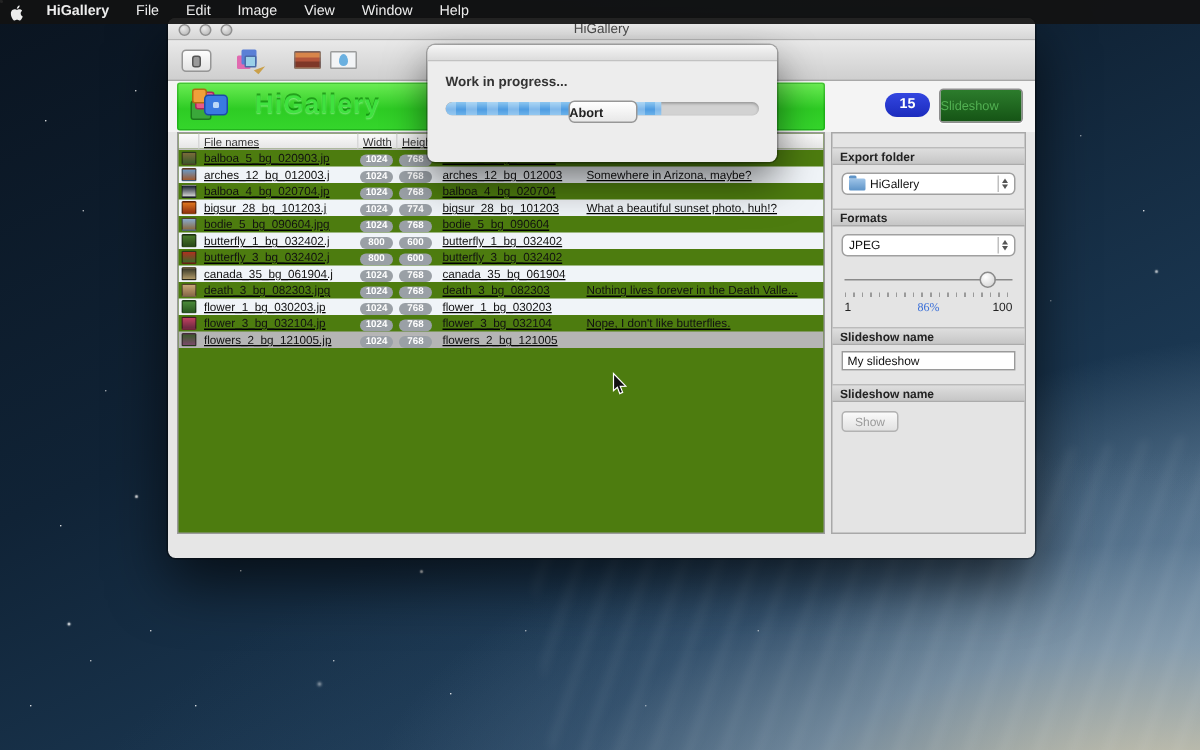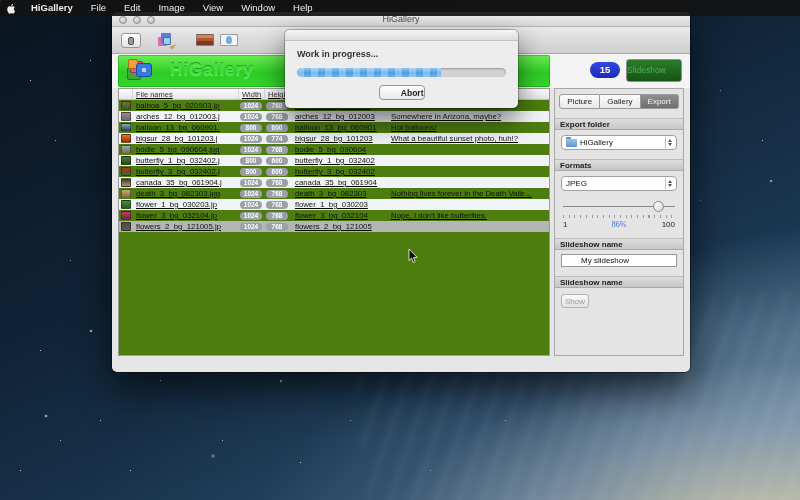--- a/index.html
+++ b/index.html
@@ -123,38 +123,38 @@
   .slider .track { position:absolute; top:5px; left:0; right:0; height:1px; background:#8a8a8a; }
   .slider .thumbp { position:absolute; top:0; width:11px; height:11px; border-radius:50%;
     background:radial-gradient(circle at 35% 30%, #ffffff, #cfcfcf); border:1px solid #8a8a8a; }
   .ticks { margin:2px 8px 0 8px; height:3px;
     background:repeating-linear-gradient(90deg, #9a9a9a 0 1px, rgba(0,0,0,0) 1px 5.7px); }
   .slider-labels { display:flex; margin:2px 8px 0 8px; color:#222; }
   .slider-labels .minl { flex:1; text-align:left; }
   .slider-labels .curl { flex:1; text-align:center; color:#3a6fd8;font-family:Liberation Serif, serif; }
   .slider-labels .maxl { flex:1; text-align:right; }
   .text-input { display:block; margin:4px 6px 0 6px; width:116px; height:13px; border:1px solid #9a9a9a;
-    background:#fff; font-size:8px; font-family:"Liberation Sans",sans-serif; padding:0 19px; color:#111; }
-  .show-btn { margin:6px 0 0 6px; width:28px; height:14px; border-radius:3px; border:1px solid #b2b2b2;
+    background:#fff; font-size:8px; font-family:"Liberation Sans",sans-serif; padding:0 3px; color:#111; }
+  .show-btn { margin:6px 0 0 6px; width:38px; height:14px; border-radius:3px; border:1px solid #b2b2b2;
     background:linear-gradient(#fafafa,#e2e2e2); color:#9a9a9a; font-size:8px; text-align:center; line-height:13px; }
 
   
   .dialog { position:absolute; left:285px; top:30px; width:233px; height:78px; border-radius:5px; background:#ededed;
     box-shadow:0 12px 28px rgba(0,0,0,.55), 0 0 0 1px rgba(0,0,0,.25); z-index:40; }
   .dlg-titlebar { height:11px; border-radius:5px 5px 0 0; background:linear-gradient(#f6f6f6,#dcdcdc); border-bottom:1px solid #c2c2c2; }
   .dlg-msg { margin:8px 0 0 12px; font-size:9px; font-weight:bold; color:#333; }
   .pbar { position:absolute; left:12px; right:12px; top:38px; height:9px; border-radius:4.5px; background:#d2d2d2;
     box-shadow:inset 0 1px 2px rgba(0,0,0,.3); overflow:hidden; }
   .pfill { height:100%; border-radius:4.5px 0 0 4.5px;
     background:linear-gradient(#8cc6f0,#4e9ce2 55%, #6db4ea),
                repeating-linear-gradient(90deg, rgba(255,255,255,.28) 0 7px, rgba(0,0,0,0) 7px 14px); 
     background-blend-mode:overlay; }
-  .abort-btn { position:absolute; left:50%; transform:translateX(-50%); top:55px; width:46px; height:15px;
+  .abort-btn { position:absolute; left:50%; transform:translateX(-50%); top:37px; width:46px; height:15px;
     border-radius:4px; border:1px solid #979797; background:linear-gradient(#ffffff,#e8e8e8);
-    font-size:8.5px; font-weight:bold; color:#222; text-align:right; line-height:14px; }
+    font-size:8.5px; font-weight:bold; color:#222; text-align:left; line-height:14px; }
 
   
   .cursor { position:absolute; left:408px; top:248px; z-index:80; }
 </style>
 </head>
 <body>
 
 <div class="desktop">
   <div class="stars"></div>
   <div class="stars2"></div>
@@ -247,27 +247,27 @@
               <i class="row-thumb" style="display: block; background: linear-gradient(rgb(106, 154, 200), rgb(160, 90, 48));"></i>
             </span>
             <span class="fname">arches_12_bg_012003.j</span>
             <span><b class="badge">1024</b></span>
             <span><b class="badge">768</b></span>
             <span class="bname">arches_12_bg_012003</span>
             <span class="comment">Somewhere in Arizona, maybe?</span>
           </div>
           <div class="trow">
             <span>
-              <i class="row-thumb" style="display: block; background: linear-gradient(rgb(138, 168, 192), rgb(42, 58, 74));"></i>
-            </span>
-            <span class="fname">balloon_13_bg_060901.</span>
-            <span><b class="badge">800</b></span>
-            <span><b class="badge">600</b></span>
-            <span class="bname">balloon_13_bg_060901</span>
-            <span class="comment">Hot balloons!</span>
+              <i class="row-thumb" style="display: block; background: linear-gradient(rgb(26, 35, 48), rgb(216, 216, 216));"></i>
+            </span>
+            <span class="fname">balboa_4_bg_020704.jp</span>
+            <span><b class="badge">1024</b></span>
+            <span><b class="badge">768</b></span>
+            <span class="bname">balboa_4_bg_020704</span>
+            <span class="comment"></span>
           </div>
           <div class="trow">
             <span>
               <i class="row-thumb" style="display: block; background: linear-gradient(rgb(224, 120, 32), rgb(144, 48, 16));"></i>
             </span>
             <span class="fname">bigsur_28_bg_101203.j</span>
             <span><b class="badge">1024</b></span>
             <span><b class="badge">774</b></span>
             <span class="bname">bigsur_28_bg_101203</span>
             <span class="comment">What a beautiful sunset photo, huh!?</span>
@@ -349,25 +349,20 @@
             <span class="fname">flowers_2_bg_121005.jp</span>
             <span><b class="badge">1024</b></span>
             <span><b class="badge">768</b></span>
             <span class="bname">flowers_2_bg_121005</span>
             <span class="comment"></span>
           </div>
         </div>
     </div>
 
     <div class="panel">
-      <div class="tabs">
-          <span class="tab">Picture</span>
-          <span class="tab">Gallery</span>
-          <span class="tab active">Export</span>
-        </div>
 
       <div class="sect">Export folder</div>
       <div class="dropdown">
         <span class="folder-ic"></span>
         <span class="dd-label">HiGallery</span>
         <span class="stepper">
             <span class="up"></span>
             <span class="dn"></span>
           </span>
       </div>

